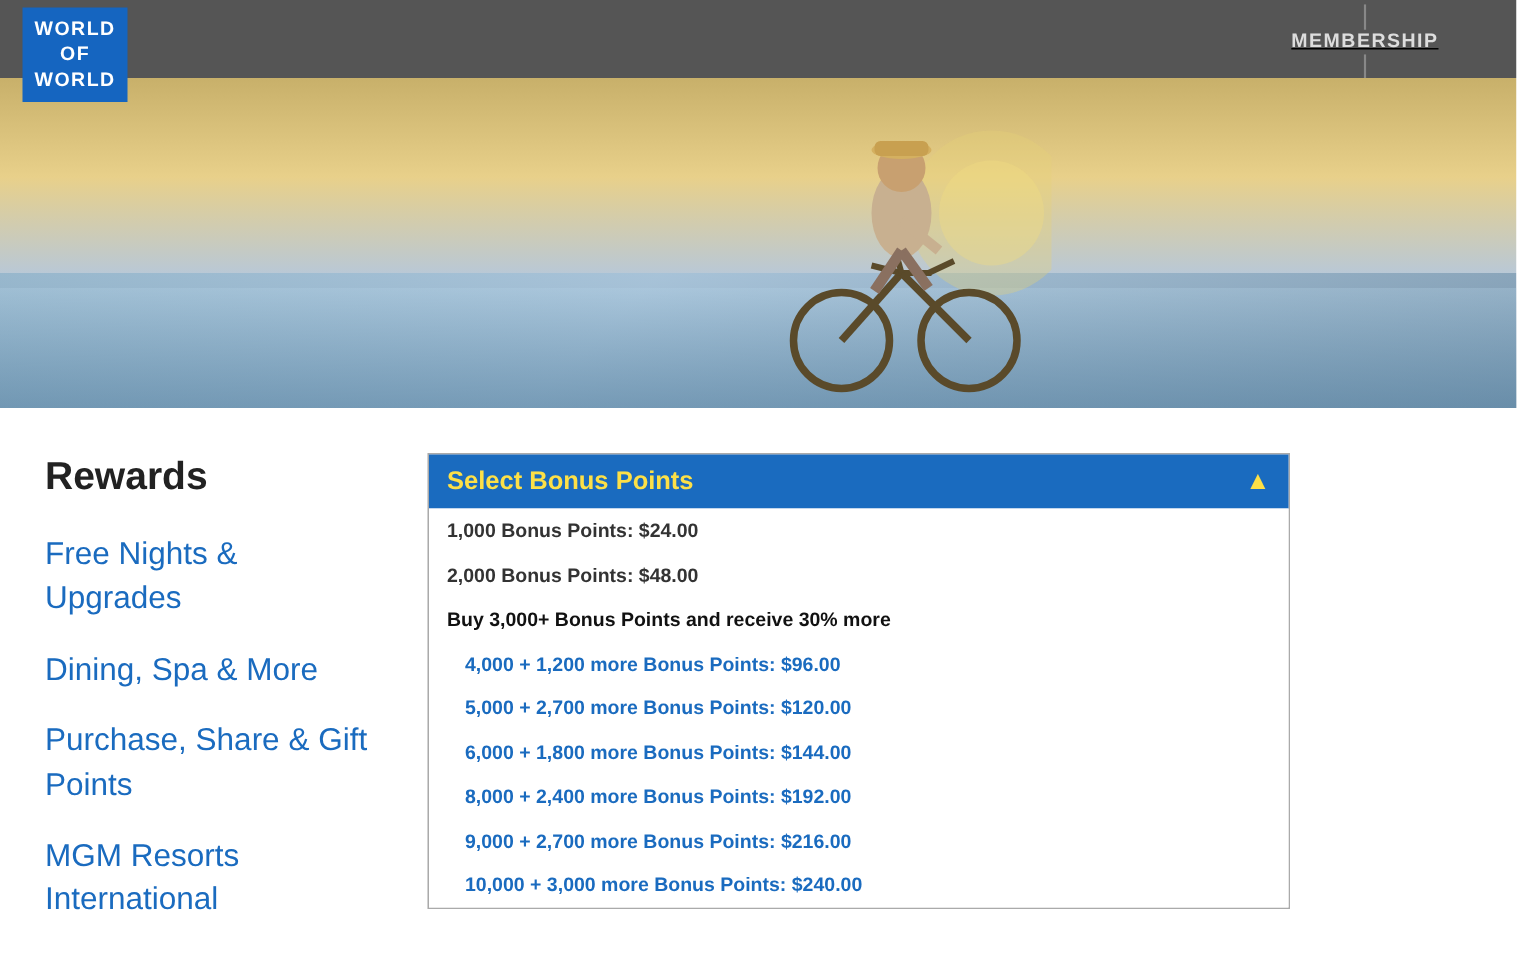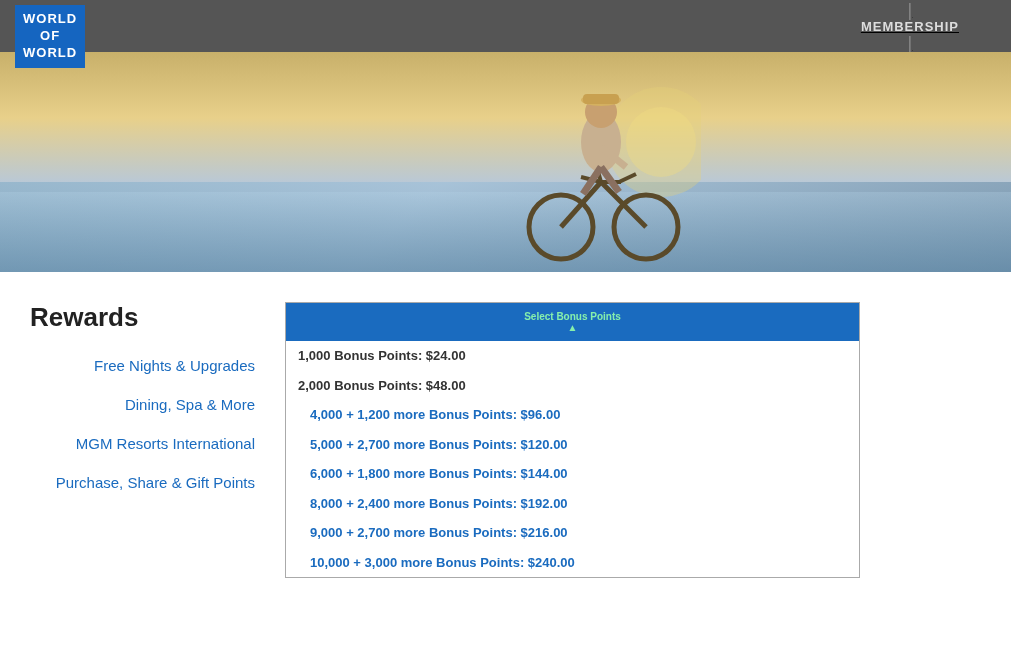--- a/index.html
+++ b/index.html
@@ -93,55 +93,53 @@
     }
     .sidebar-title {
       font-size: 26px;
       font-weight: bold;
       color: #222;
       margin-bottom: 22px;
     }
     .sidebar-link {
       display: block;
       color: #1a6bbf;
-      font-size: 15px;
+      font-size: 21px;
       margin-bottom: 18px;
       text-decoration: none;
       cursor: pointer;
       line-height: 1.4;
-      text-align: right;
     }
 
     
     .dropdown-area {
       flex: 1;
       padding: 20px 20px 20px 10px;
       position: relative;
     }
 
     
     .select-container {
       position: relative;
       width: 575px;
       margin-top: 10px;
       border: 1px solid #aaa;
       background: #f5f5f5;
     }
 
     .select-header {
       background: #1a6bbf;
-      color: #86efac;
+      color: #fde047;
       padding: 8px 12px;
-      font-size: 10px;
+      font-size: 17px;
       font-weight: bold;
       display: flex;
       align-items: center;
       justify-content: space-between;
       cursor: pointer;
-      flex-direction: column;
     }
 
     .select-scroll-area {
       max-height: 330px;
       overflow-y: scroll;
       background: #fff;
     }
 
     
     .select-scroll-area::-webkit-scrollbar {
@@ -229,36 +227,37 @@
     <line x1="100" y1="85" x2="82" y2="112" stroke="#8a7060" stroke-width="7"></line>
   </svg>
 </div>
 
 <div class="main-content">
 
   <div class="sidebar">
     <div class="sidebar-title">Rewards</div>
     <a class="sidebar-link">Free Nights &amp; Upgrades</a>
     <a class="sidebar-link">Dining, Spa &amp; More</a>
+    <a class="sidebar-link">Purchase, Share &amp; Gift Points</a>
     <a class="sidebar-link">MGM Resorts International</a>
-    <a class="sidebar-link">Purchase, Share &amp; Gift Points</a>
   </div>
 
   <div class="dropdown-area">
     <div class="select-container">
 
       <div class="select-header">
         <span>Select Bonus Points</span>
         <span>▲</span>
       </div>
 
       <div class="select-scroll-area">
 
       <div class="select-option">1,000 Bonus Points: $24.00</div>
           <div class="select-option">2,000 Bonus Points: $48.00</div>
+          <div class="select-option bold-header">Buy 3,000+ Bonus Points and receive 30% more</div>
           <div class="select-option indented">4,000 + 1,200 more Bonus Points: $96.00</div>
           <div class="select-option indented">5,000 + 2,700 more Bonus Points: $120.00</div>
           <div class="select-option indented">6,000 + 1,800 more Bonus Points: $144.00</div>
           <div class="select-option indented">8,000 + 2,400 more Bonus Points: $192.00</div>
           <div class="select-option indented">9,000 + 2,700 more Bonus Points: $216.00</div>
           <div class="select-option indented">10,000 + 3,000 more Bonus Points: $240.00</div>
         </div>
 
     </div>
 

